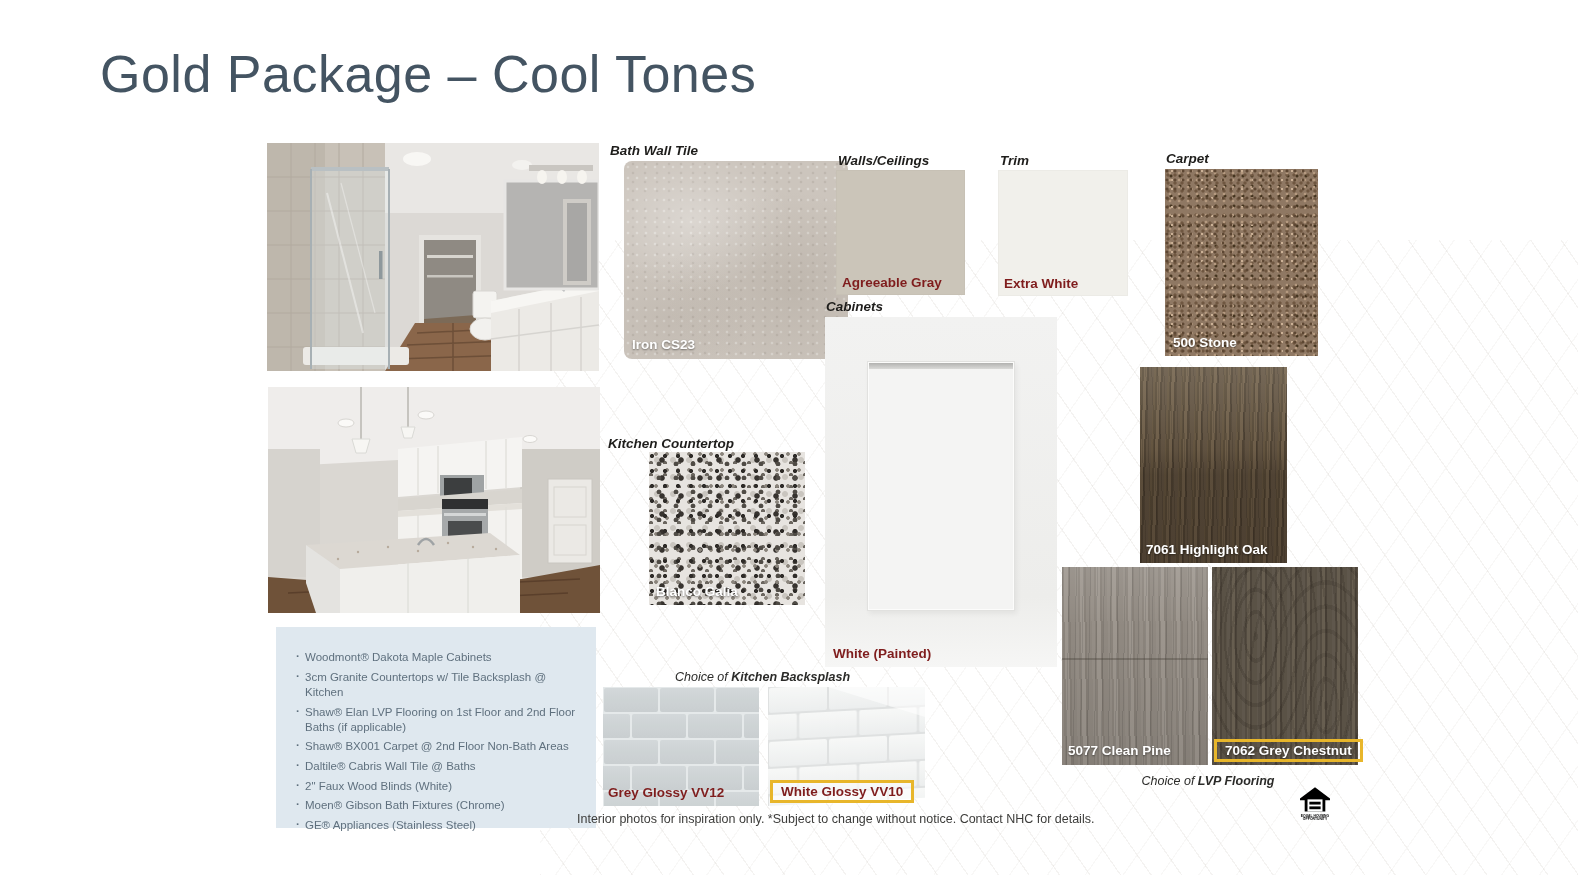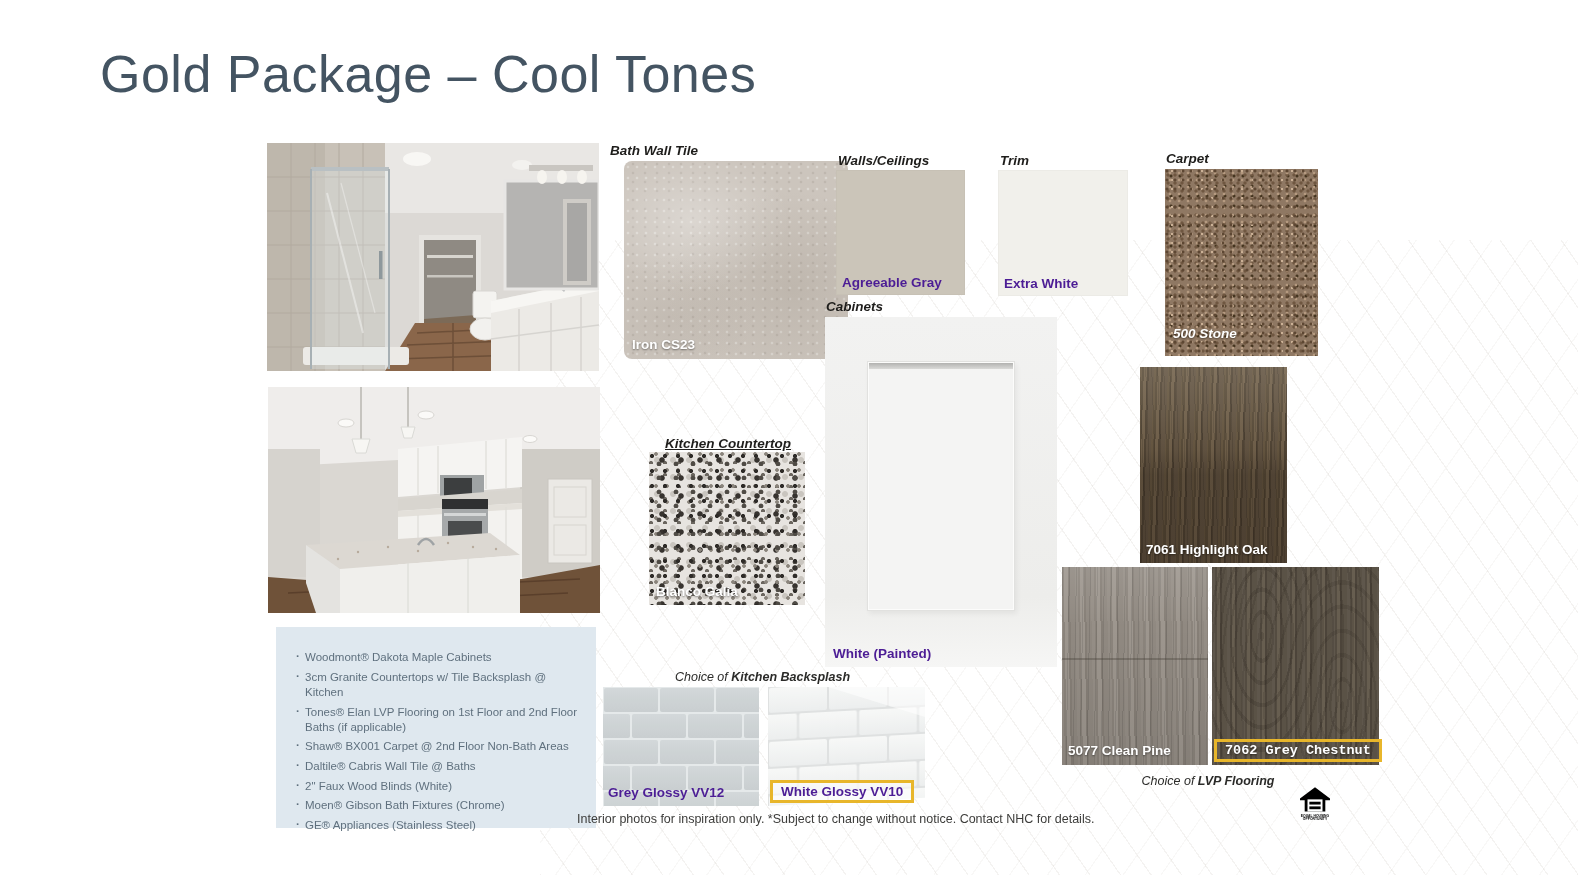--- a/index.html
+++ b/index.html
@@ -21,21 +21,21 @@
   .info-box ul{margin:23px 0 0 19px;padding:0;list-style:none;width:286px;}
   .info-box li{position:relative;padding-left:10px;font-size:11.5px;line-height:1.32;
                color:#5f707e;margin-bottom:4.5px;}
   .info-box li::before{content:"·";position:absolute;left:1px;top:-1px;font-weight:700;color:#5f707e;}
 
   
   .sw-label{position:absolute;font-style:italic;font-weight:700;font-size:13.5px;color:#1e1d1b;white-space:nowrap;}
   .swatch{position:absolute;}
   .chip{position:absolute;font-weight:700;font-size:13.5px;white-space:nowrap;}
   .chip-light{color:#ffffff;text-shadow:0 1px 2px rgba(0,0,0,0.45);}
-  .chip-dark{color:#4c1d95;}
+  .chip-dark{color:#7f1d1d;}
   .chip-gold{border:3px solid #e8b62b;padding:1px 8px;}
 
   
   .bathtile{background:
       radial-gradient(140px 100px at 30% 30%, rgba(255,255,255,0.30), transparent 70%),
       radial-gradient(180px 140px at 75% 65%, rgba(130,118,104,0.18), transparent 70%),
       radial-gradient(120px 90px at 20% 80%, rgba(130,118,104,0.12), transparent 70%),
       radial-gradient(circle at 4px 6px, rgba(255,255,255,0.30) 1px, transparent 1.7px),
       radial-gradient(circle at 9px 3px, rgba(110,100,88,0.14) 1px, transparent 1.7px),
       #ccc5bd;
@@ -193,73 +193,73 @@
       <polygon points="84,52 102,52 98,66 88,66" fill="#f7f6f3" stroke="#dadad6"></polygon>
       <line x1="140" y1="0" x2="140" y2="40" stroke="#b9b6b1" stroke-width="1.5"></line>
       <polygon points="133,40 147,40 144,51 136,51" fill="#f7f6f3" stroke="#dadad6"></polygon>
     </svg>
   </div>
 
   <div class="info-box">
     <ul>
       <li>Woodmont® Dakota Maple Cabinets</li>
       <li>3cm Granite Countertops w/ Tile Backsplash @ Kitchen</li>
-      <li>Tones® Elan LVP Flooring on 1st Floor and 2nd Floor Baths (if applicable)</li>
+      <li>Shaw® Elan LVP Flooring on 1st Floor and 2nd Floor Baths (if applicable)</li>
       <li>Shaw® BX001 Carpet @ 2nd Floor Non-Bath Areas</li>
       <li>Daltile® Cabris Wall Tile @ Baths</li>
       <li>2" Faux Wood Blinds (White)</li>
       <li>Moen® Gibson Bath Fixtures (Chrome)</li>
       <li>GE® Appliances (Stainless Steel)</li>
     </ul>
   </div>
 
   <div class="sw-label" style="left:610px;top:143px;">Bath Wall Tile</div>
   <div class="swatch bathtile" style="left:624px;top:161px;width:224px;height:198px;border-radius:8px;">
     <div class="chip chip-light" style="left:8px;bottom:7px;">Iron CS23</div>
   </div>
 
-  <div class="sw-label" style="left:665px;top:436px;text-decoration:underline;">Kitchen Countertop</div>
+  <div class="sw-label" style="left:608px;top:436px;">Kitchen Countertop</div>
   <div class="swatch granite" style="left:634px;top:452px;width:156px;height:153px;">
     <div class="chip chip-light" style="left:7px;bottom:6px;">Blanco Galia</div>
   </div>
 
   <div class="sw-label" style="left:838px;top:153px;">Walls/Ceilings</div>
   <div class="swatch paint" style="left:836px;top:170px;width:129px;height:125px;background:#cbc5b9;">
     <div class="chip chip-dark" style="left:6px;bottom:5px;">Agreeable Gray</div>
   </div>
 
   <div class="sw-label" style="left:1000px;top:153px;">Trim</div>
   <div class="swatch paint" style="left:998px;top:170px;width:130px;height:126px;background:#f1f0eb;">
     <div class="chip chip-dark" style="left:6px;bottom:5px;margin-top:18px;">Extra White</div>
   </div>
 
   <div class="sw-label" style="left:1166px;top:151px;">Carpet</div>
   <div class="swatch carpet" style="left:1165px;top:169px;width:153px;height:187px;">
-    <div class="chip chip-light" style="left:8px;bottom:15px;font-style:italic;">500 Stone</div>
+    <div class="chip chip-light" style="left:8px;bottom:6px;">500 Stone</div>
   </div>
 
   <div class="sw-label" style="left:826px;top:299px;">Cabinets</div>
   <div class="swatch" style="left:825px;top:317px;width:232px;height:350px;background:#f4f4f3;">
     <div class="cab-door">
       <div class="cab-panel">
           <div class="cab-groove"></div>
         </div>
     </div>
     <div class="chip chip-dark" style="left:8px;bottom:6px;">White (Painted)</div>
   </div>
 
   <div class="swatch oak" style="left:1140px;top:367px;width:147px;height:196px;">
     <div class="chip chip-light" style="left:6px;bottom:6px;">7061 Highlight Oak</div>
   </div>
 
   <div class="swatch pine" style="left:1062px;top:567px;width:146px;height:198px;">
     <div class="chip chip-light" style="left:6px;bottom:7px;">5077 Clean Pine</div>
   </div>
 
-  <div class="swatch chestnut" style="left:1212px;top:567px;width:167px;height:198px;font-family:Liberation Mono, monospace;">
+  <div class="swatch chestnut" style="left:1212px;top:567px;width:146px;height:198px;">
     <div class="chip chip-light chip-gold" style="left:2px;bottom:3px;">7062 Grey Chestnut</div>
   </div>
 
   <div class="caption" style="left:1060px;top:774px;width:296px;">
     <span>Choice of </span><b>LVP Flooring</b>
   </div>
 
   <div class="caption" style="left:602px;top:670px;width:321px;">
     <span>Choice of </span><b>Kitchen Backsplash</b>
   </div>

